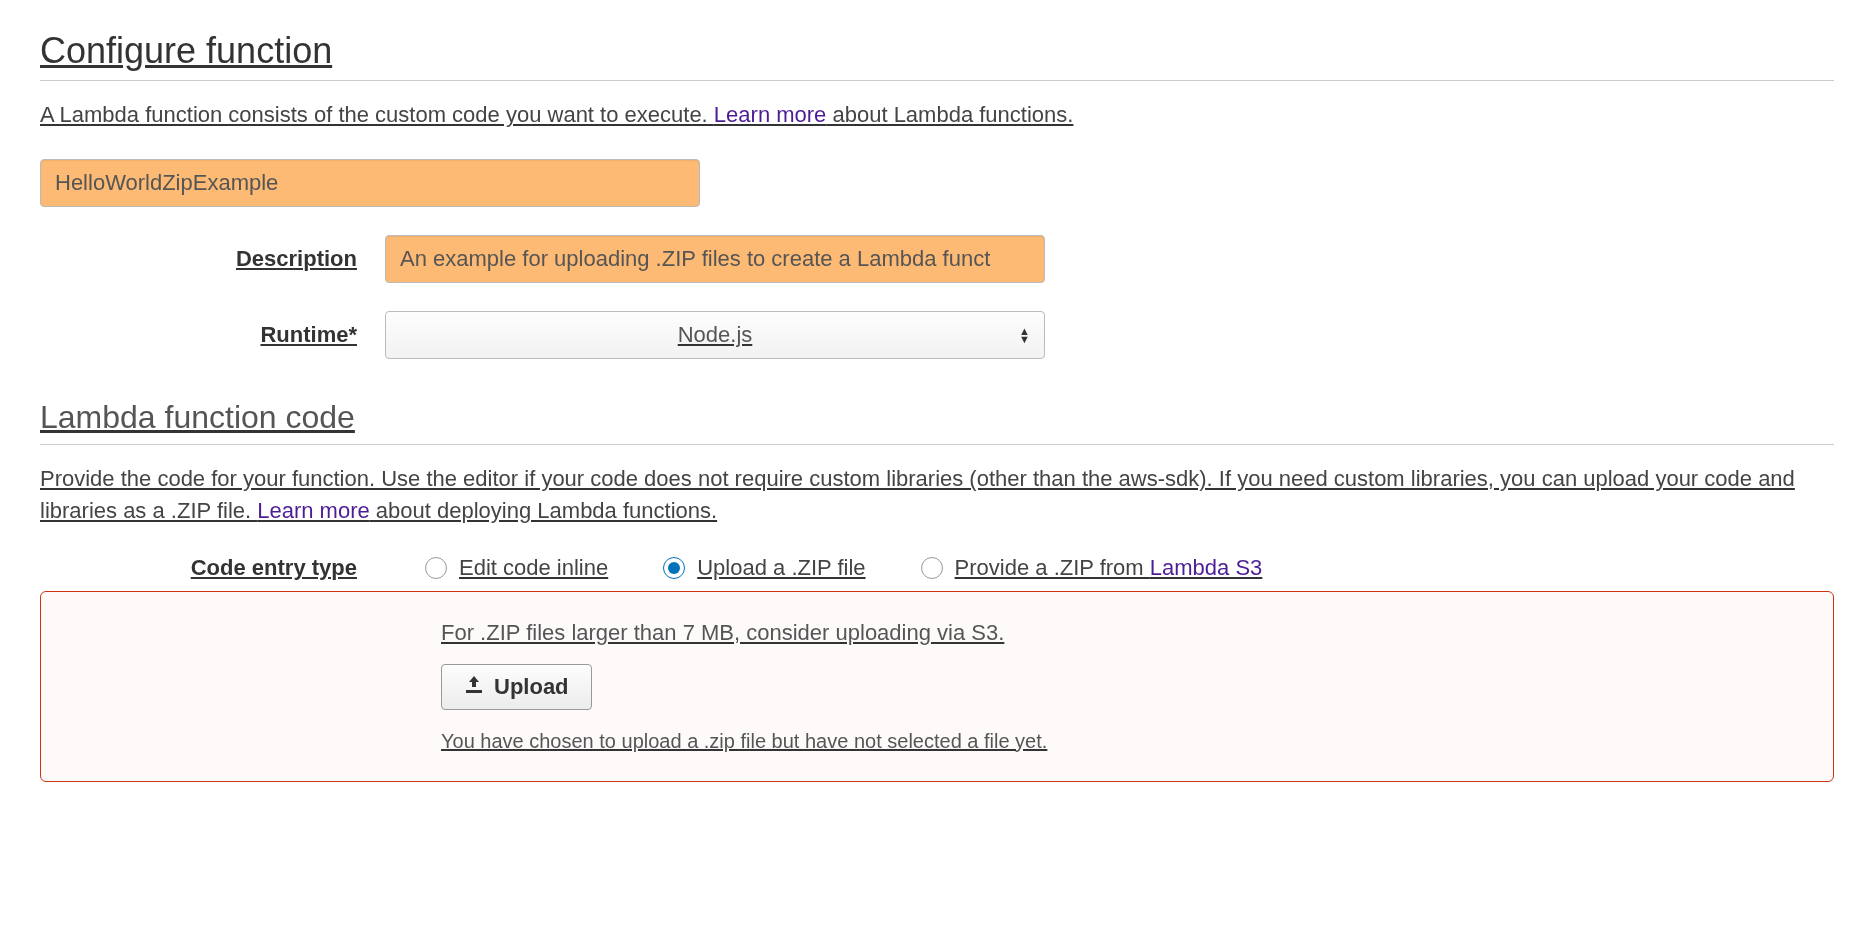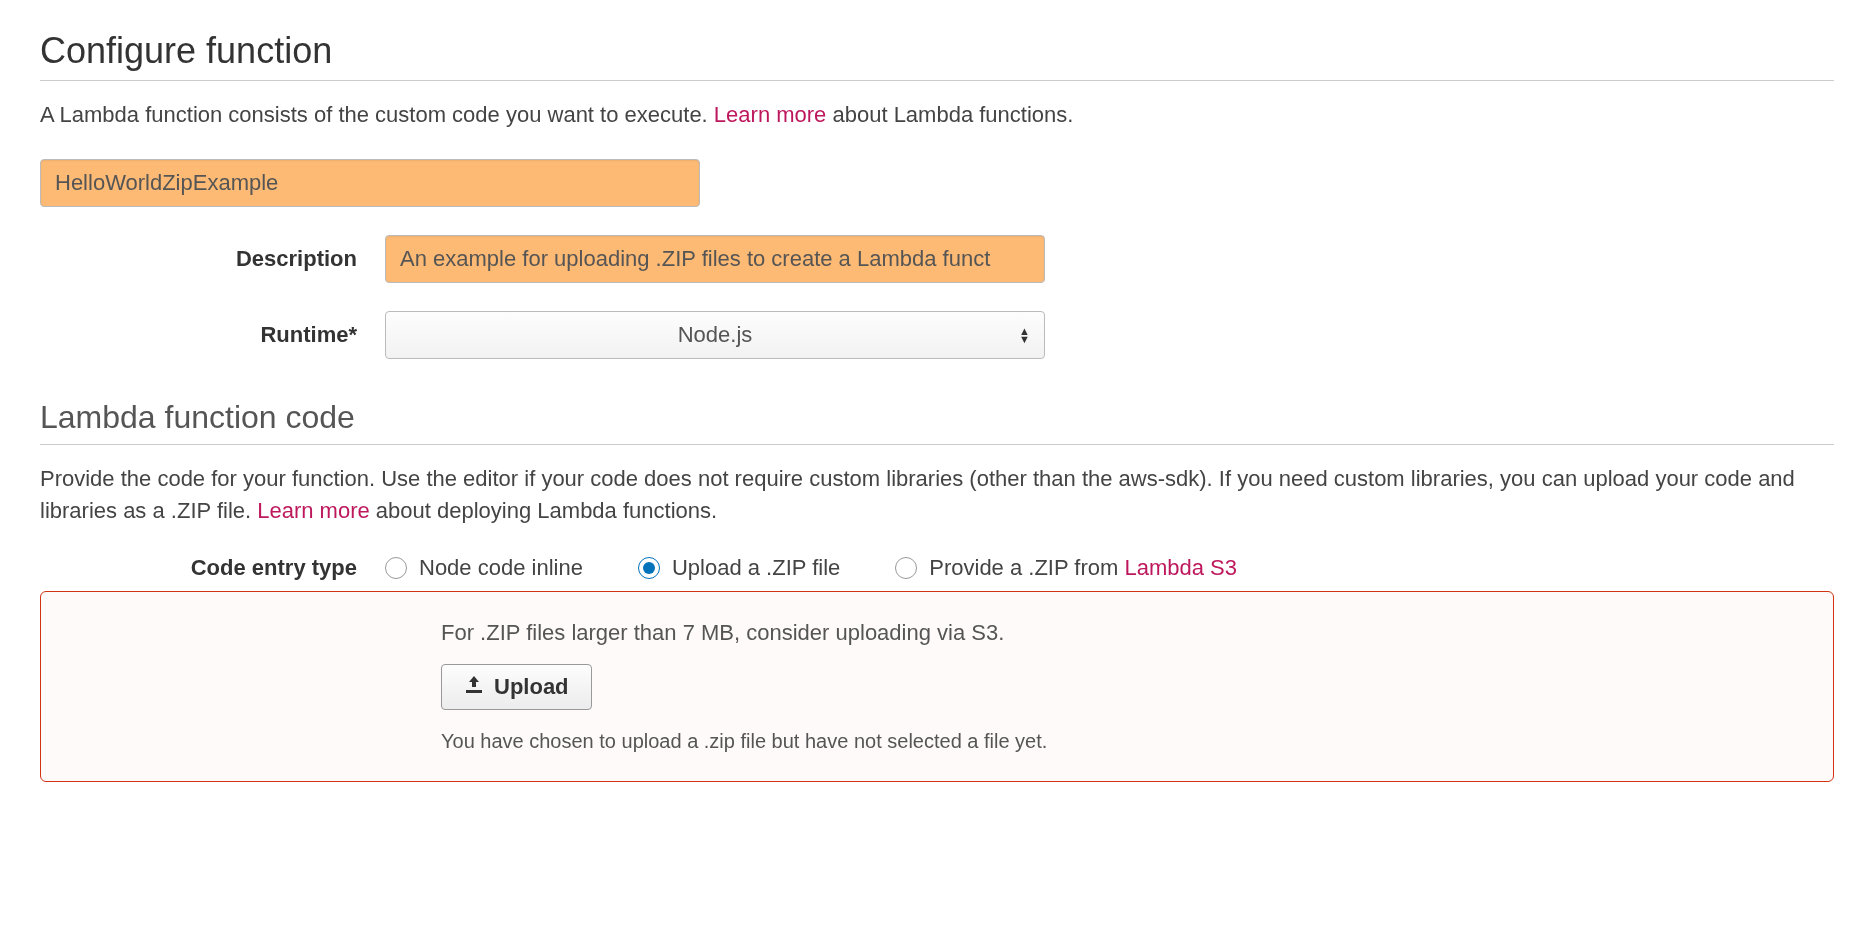--- a/index.html
+++ b/index.html
@@ -7,20 +7,21 @@
     margin: 0;
     padding: 0;
     font-family: "Helvetica Neue", Helvetica, Arial, sans-serif;
     font-size: 22px;
     color: #333;
     background: #fff;
   }
   .page {
     width: 1874px;
     padding: 20px 40px 40px 40px;
+    text-decoration: underline;
   }
   h1.section-title {
     font-weight: 400;
     font-size: 36px;
     color: #333;
     margin: 10px 0 8px 0;
   }
   h2.section-title {
     font-weight: 400;
     font-size: 32px;
@@ -31,21 +32,21 @@
     border: none;
     border-top: 1px solid #ccc;
     margin: 0 0 18px 0;
   }
   .intro {
     color: #444;
     margin: 0 0 28px 0;
     line-height: 1.45;
   }
   a.link {
-    color: #be185d;
+    color: #4c1d95;
     text-decoration: none;
   }
 
   .form-row {
     display: flex;
     align-items: center;
     margin-bottom: 28px;
   }
   .form-label {
     width: 345px;
@@ -92,20 +93,21 @@
     display: flex;
     flex-direction: column;
     line-height: 8px;
     font-size: 11px;
     color: #333;
   }
 
   .radio-row {
     display: flex;
     align-items: center;
+    gap: 40px;
   }
   .radio-row .form-label {
     font-weight: 700;
   }
   .radio-options {
     display: flex;
     align-items: center;
     gap: 55px;
   }
   .radio-opt {
@@ -213,21 +215,21 @@
   <hr class="rule">
   <p class="intro">
     <span>Provide the code for your function. Use the editor if your code does not require custom libraries (other than the aws-sdk). If you need custom libraries, you can upload your code and libraries as a .ZIP file. </span><a href="#" class="link">Learn more</a><span> about deploying Lambda functions.</span>
   </p>
 
   <div class="radio-row">
     <div class="form-label">Code entry type</div>
     <div class="radio-options">
       <div class="radio-opt">
         <span class="radio-circle"></span>
-        <span>Node code inline</span>
+        <span>Edit code inline</span>
       </div>
       <div class="radio-opt">
         <span class="radio-circle selected">
             <span class="radio-dot"></span>
           </span>
         <span>Upload a .ZIP file</span>
       </div>
       <div class="radio-opt">
         <span class="radio-circle"></span>
         <span>

